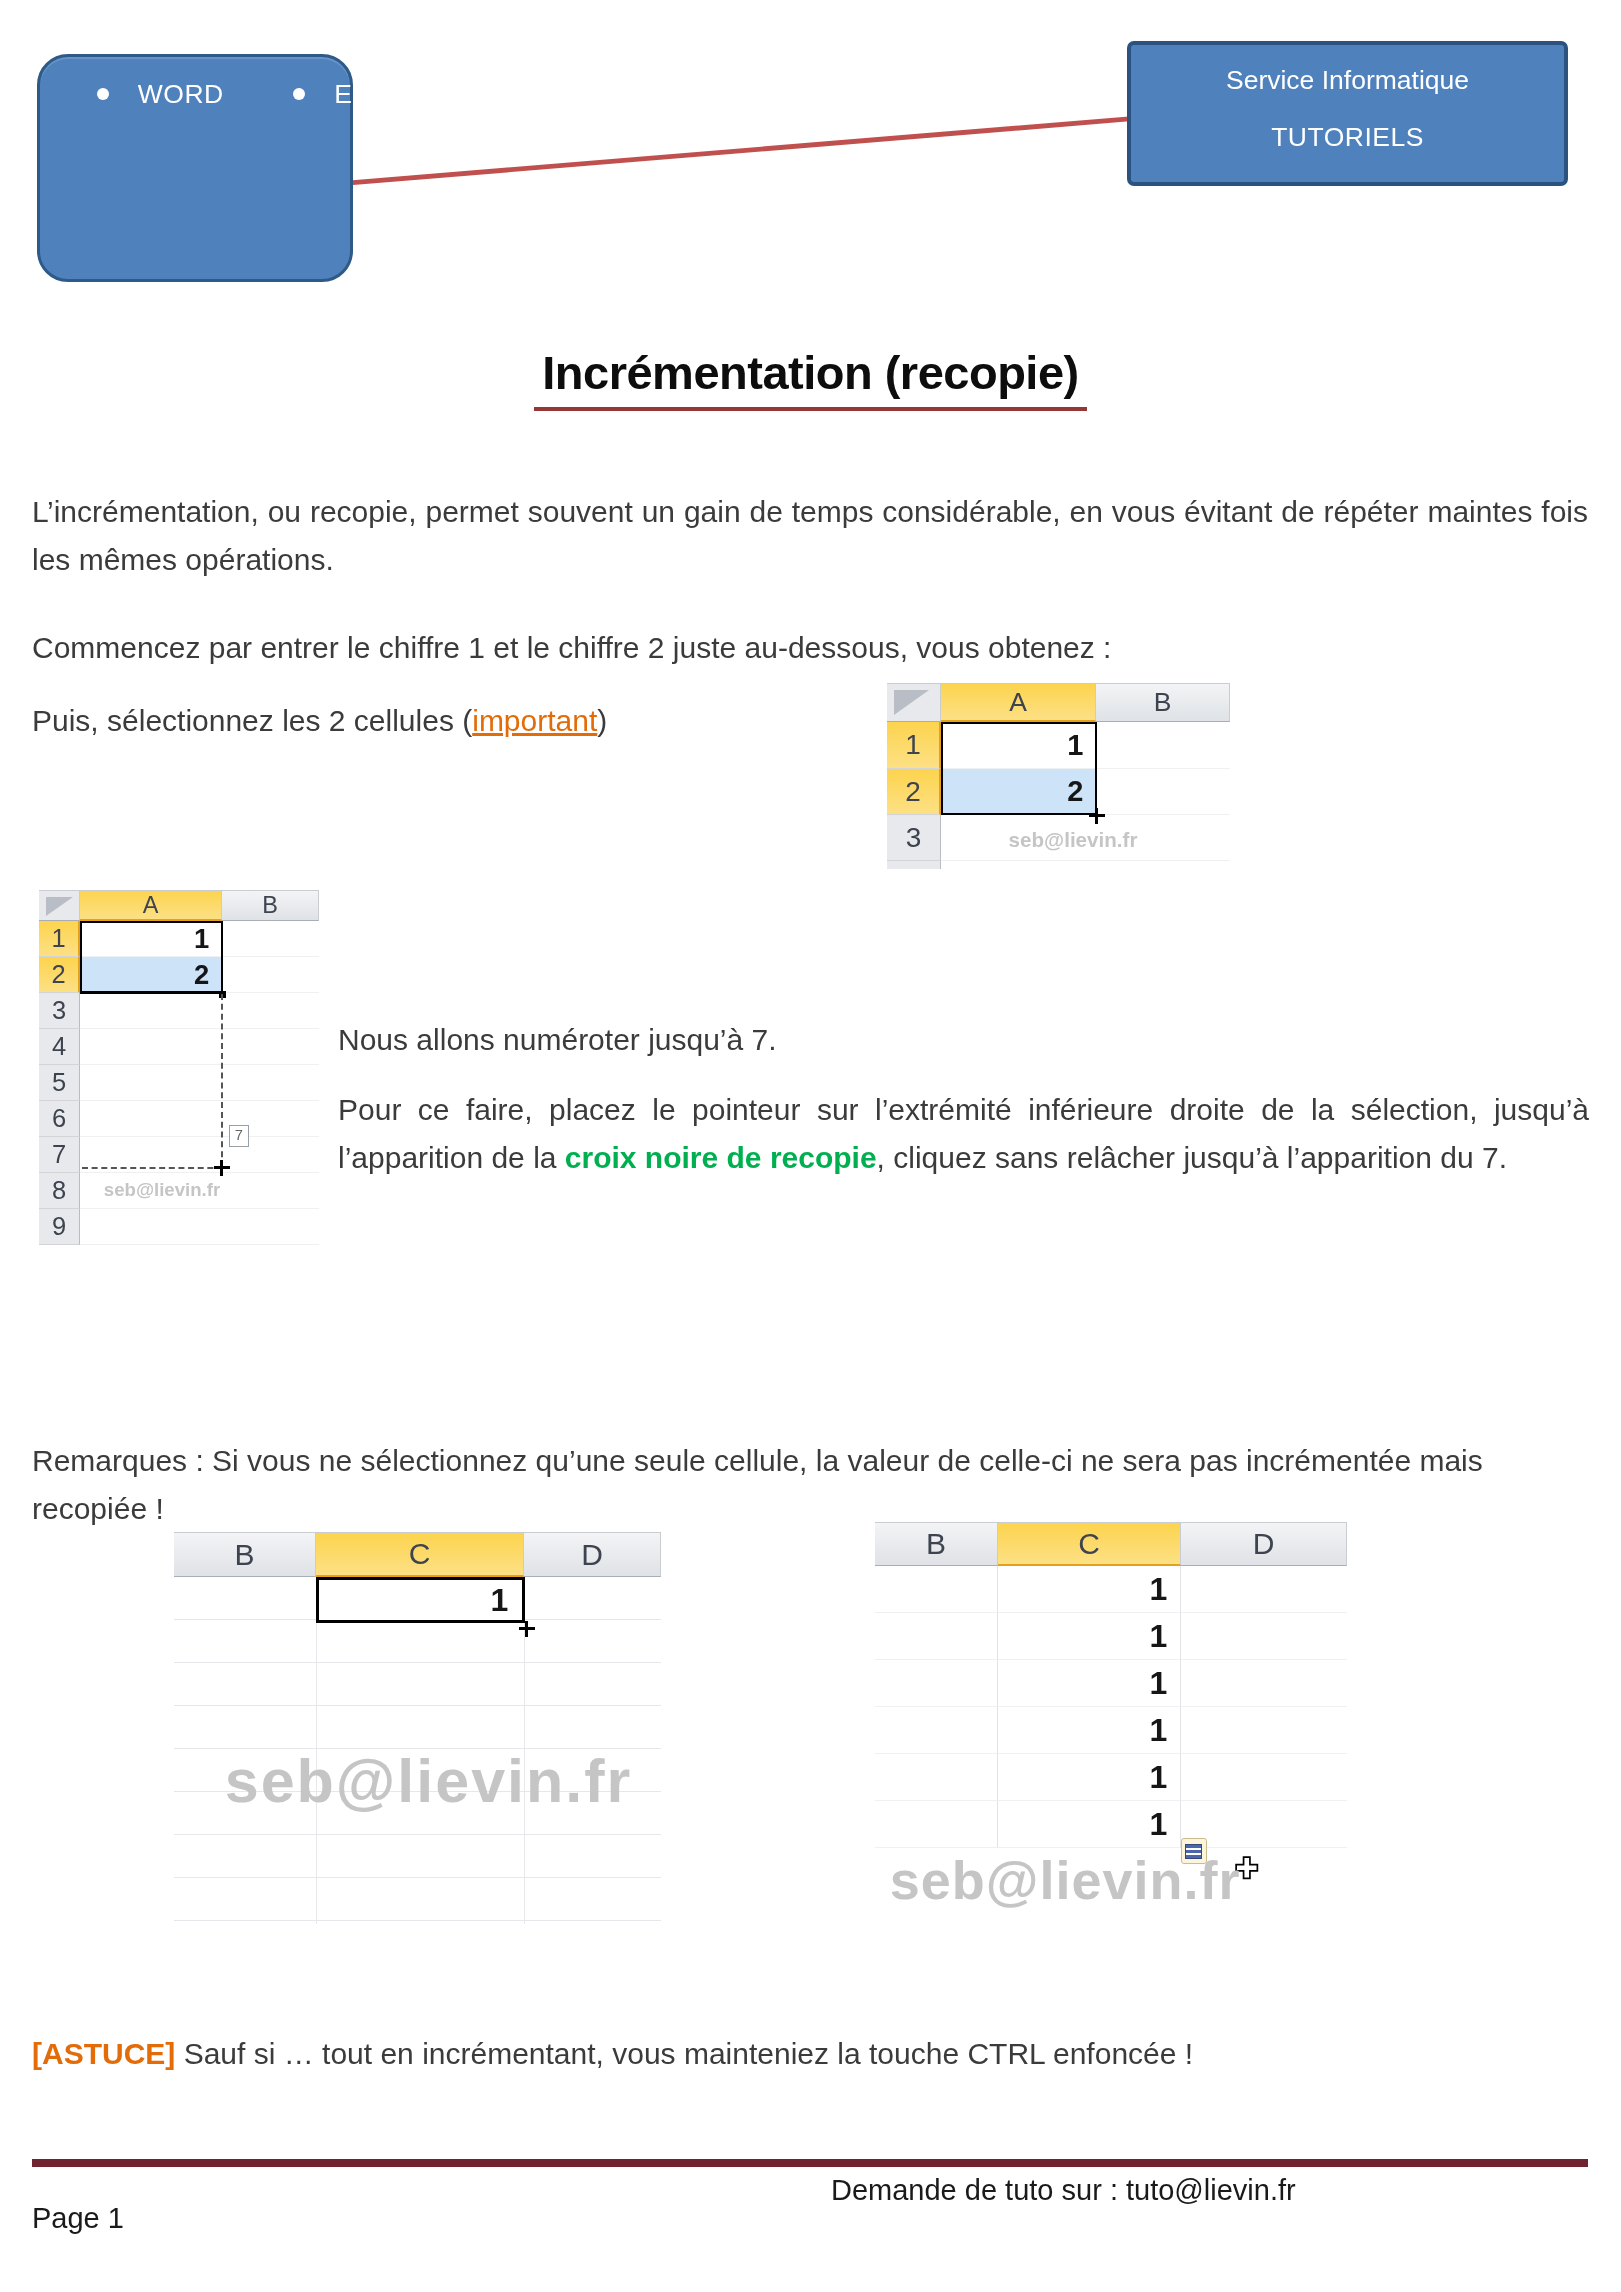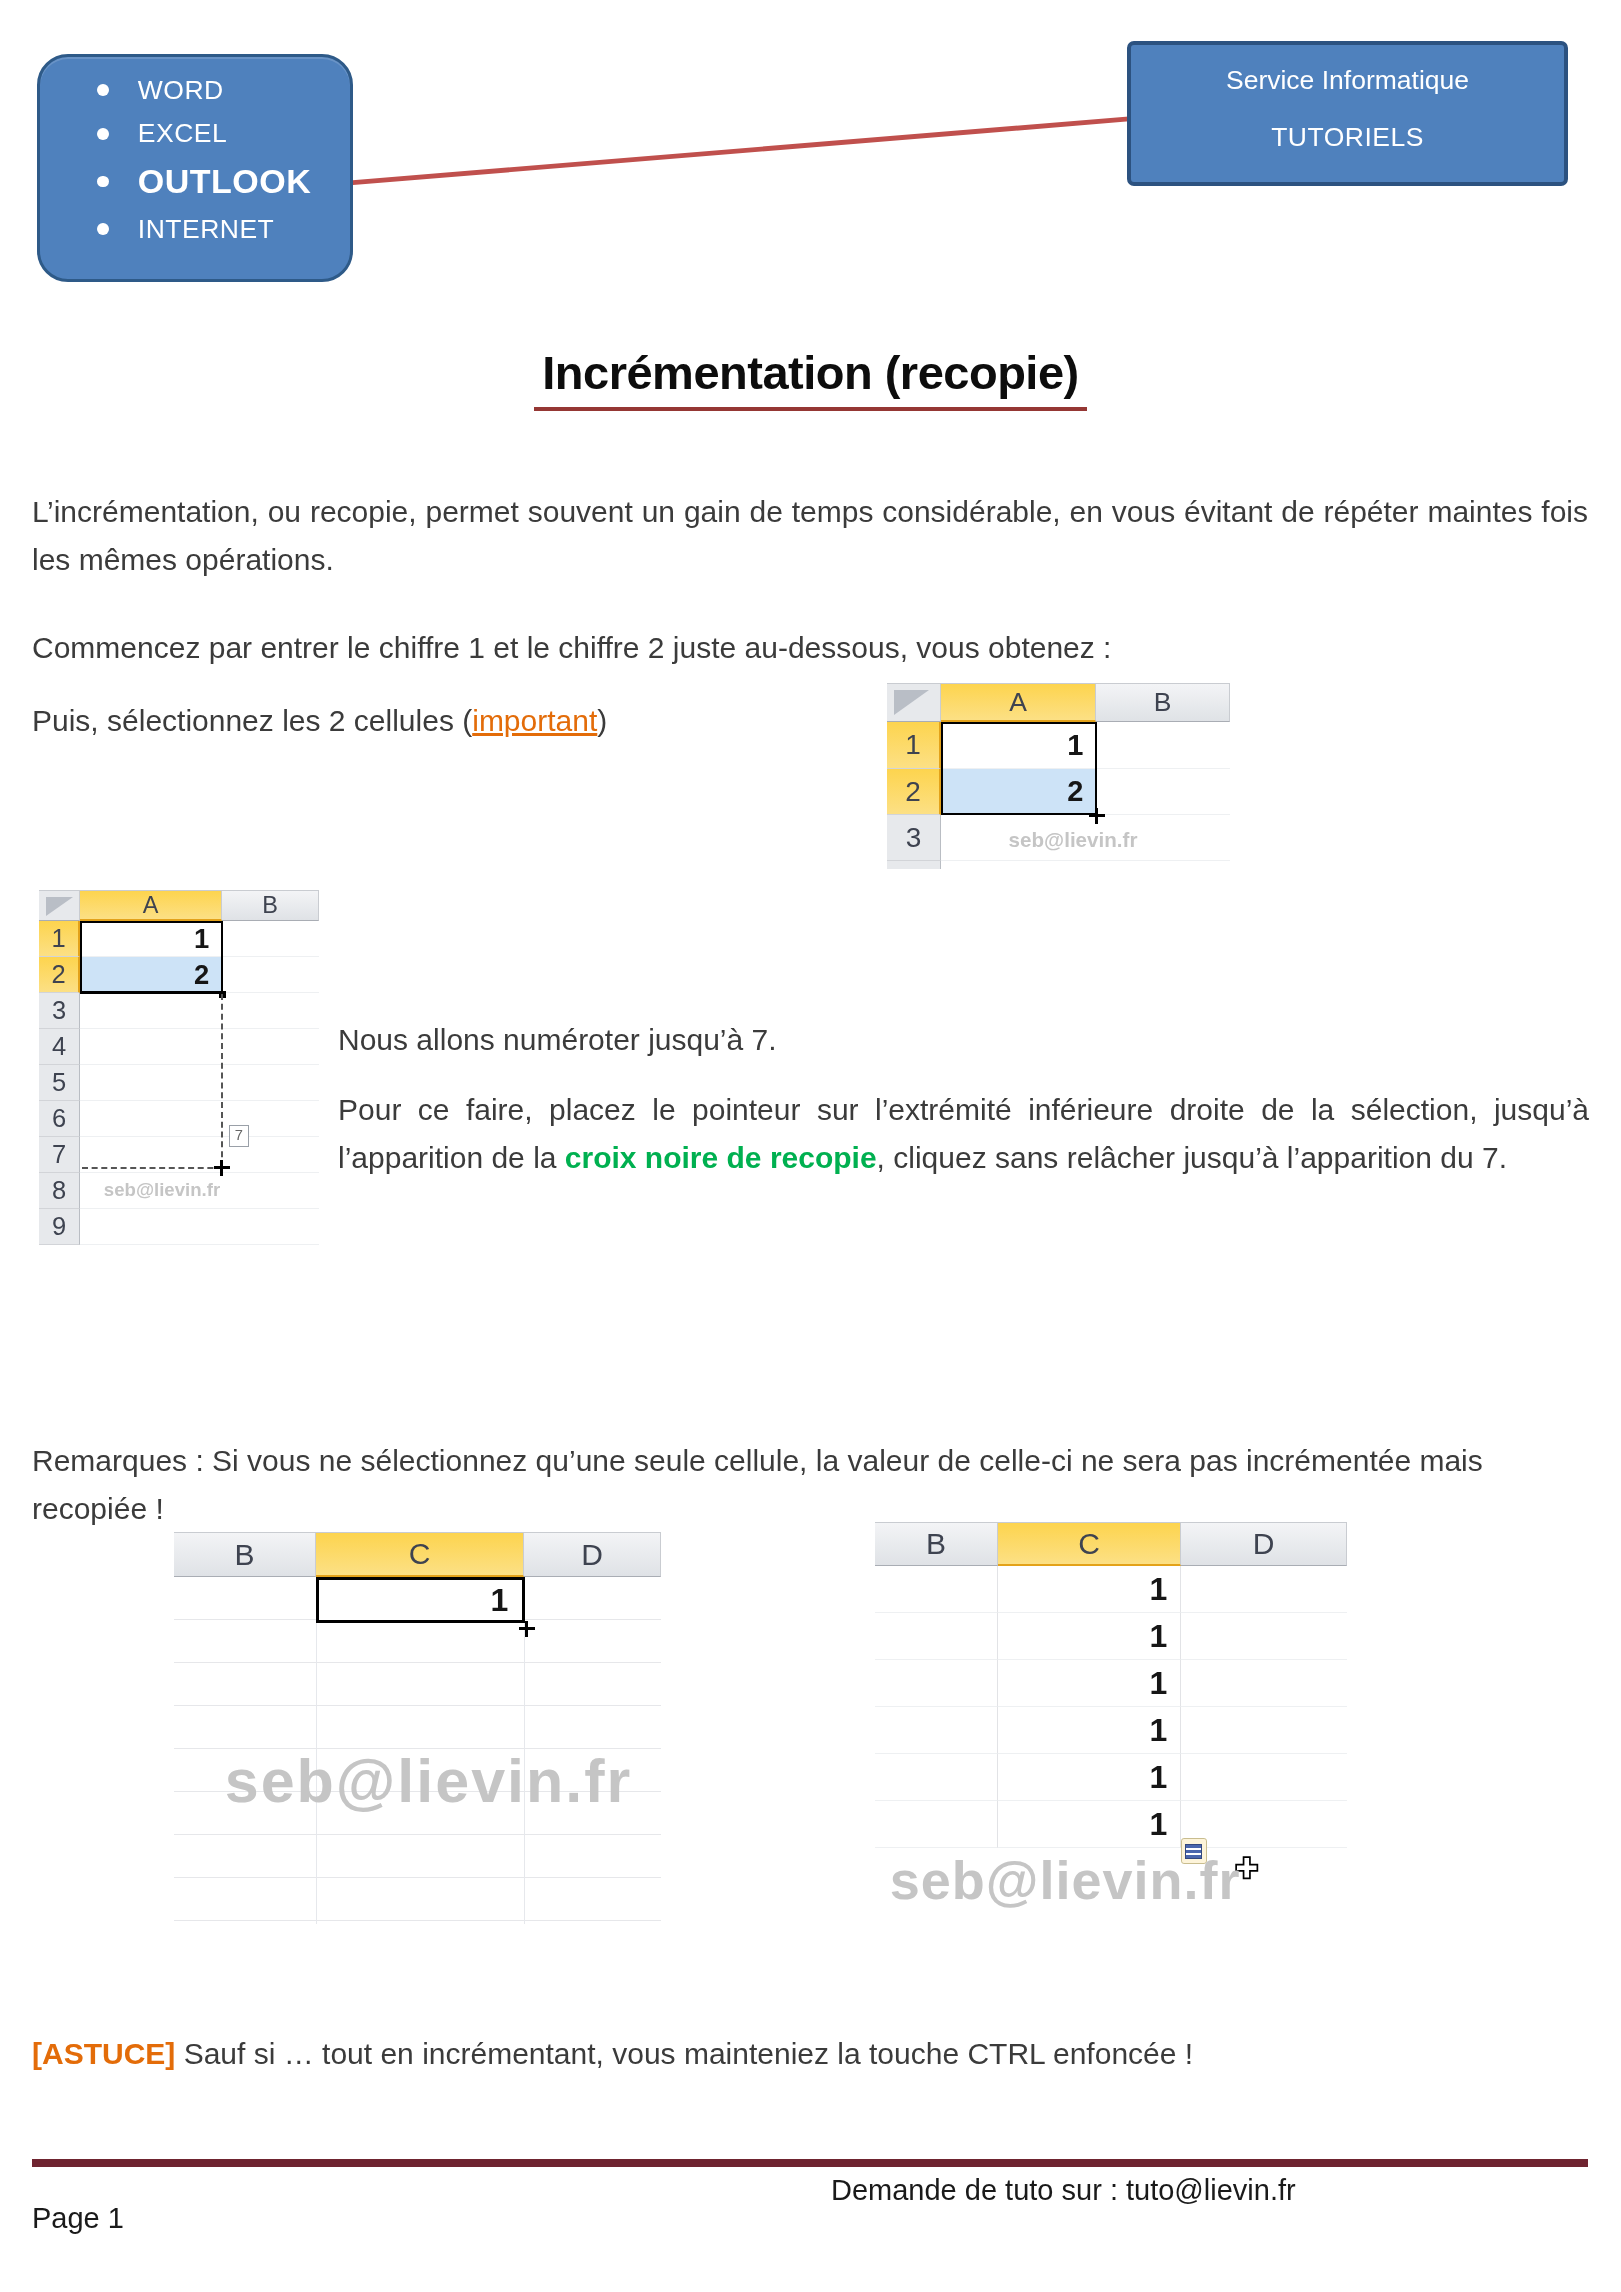--- a/index.html
+++ b/index.html
@@ -3,21 +3,21 @@
 <meta charset="utf-8">
 <style>
   html,body{margin:0;padding:0;background:#888;}
   .page{position:relative;width:1621px;height:2293px;background:#ffffff;margin:0 auto;
         font-family:"Liberation Sans",sans-serif;overflow:hidden;}
 
   
   .topics-box{position:absolute;left:37px;top:54px;width:316px;height:228px;box-sizing:border-box;
       background:#4f81bd;border:3.9px solid #2e5a88;border-radius:31px;
       box-shadow:inset 0 2px 0 rgba(255,255,255,.15);}
-  .topics-box ul{list-style:none;margin:0;padding:17.6px 0 0 0;display:flex;flex-direction:column;gap:12.7px;}
+  .topics-box ul{list-style:none;margin:0;padding:17.6px 0 0 0;display:flex;flex-direction:row;gap:12.7px;}
   .topics-box li{display:flex;align-items:center;gap:29px;margin-left:57px;color:#fff;
       font-size:26.5px;letter-spacing:0.5px;}
   .topics-box li.strong{font-size:34px;font-weight:bold;}
   .bullet-dot{width:11.8px;height:11.8px;border-radius:50%;background:#fff;flex:0 0 auto;}
 
   .service-box{position:absolute;left:1127px;top:41px;width:441px;height:145px;box-sizing:border-box;
       background:#4f81bd;border:4.9px solid #2c5280;border-radius:6.9px;color:#fff;text-align:center;}
   .service-box .l1{margin-top:19.6px;font-size:26.5px;}
   .service-box .l2{margin-top:26.5px;font-size:26.5px;letter-spacing:0.5px;}
 

